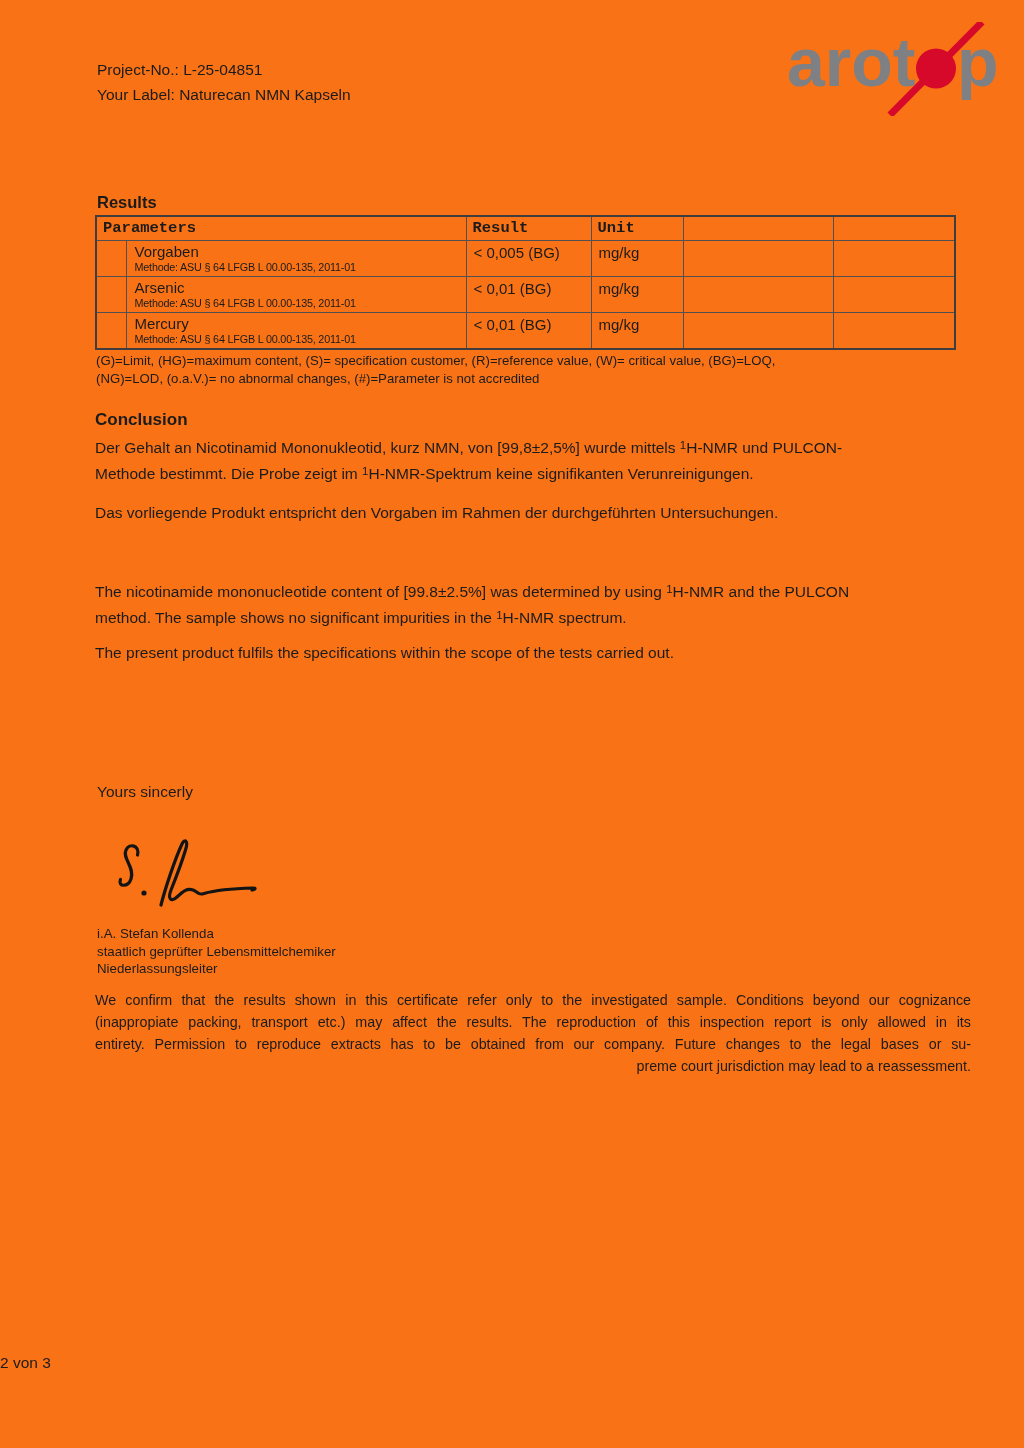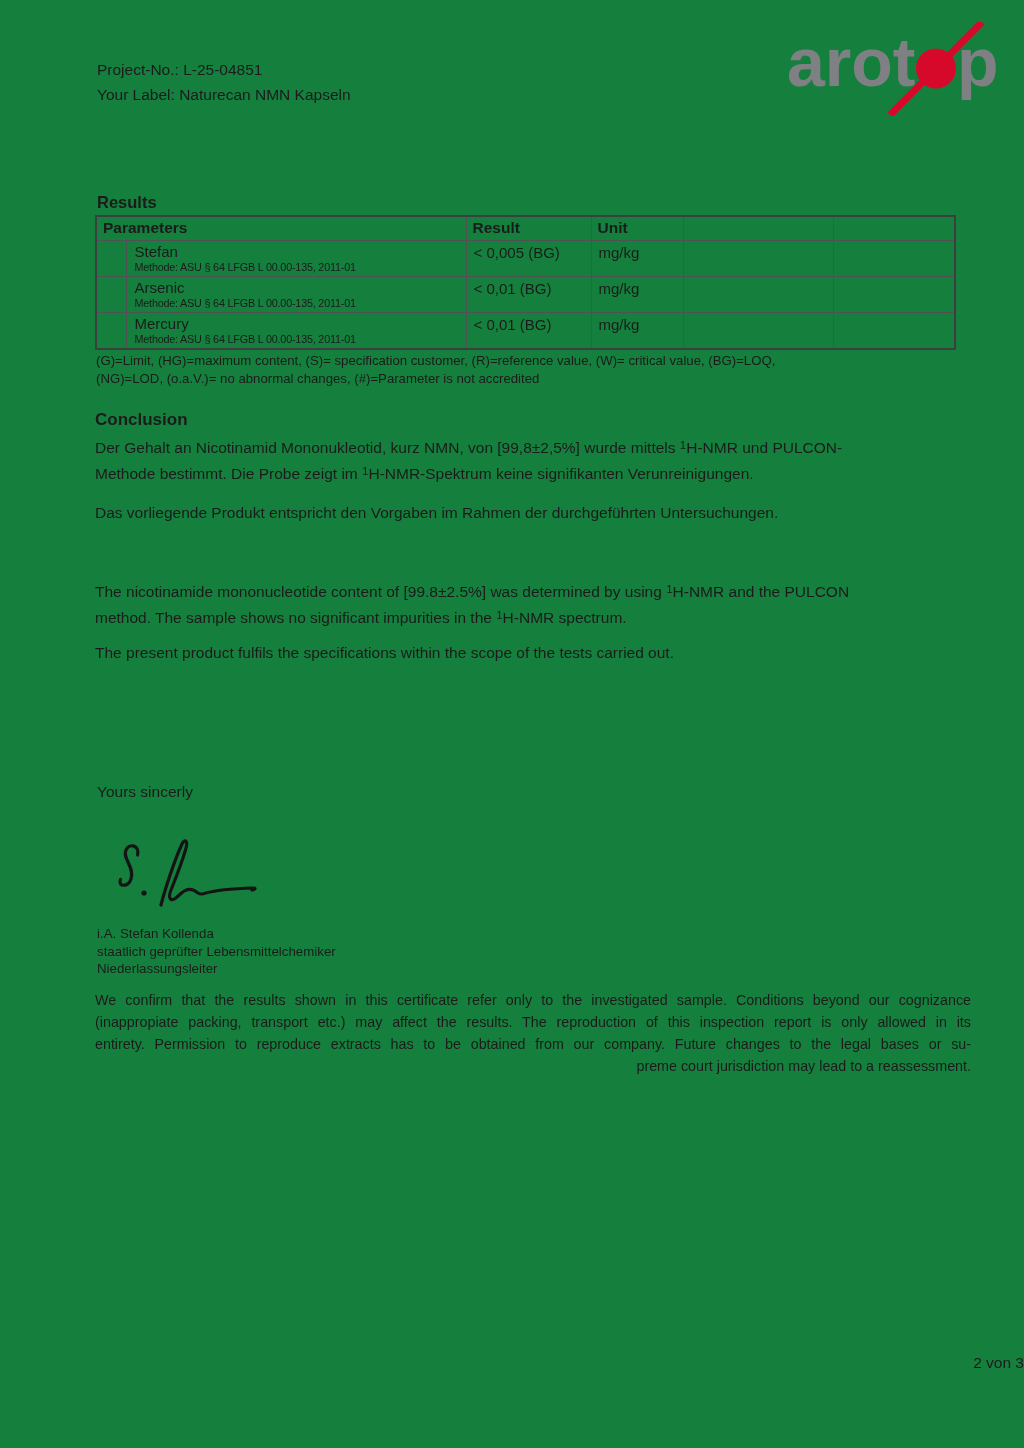--- a/index.html
+++ b/index.html
@@ -4,35 +4,35 @@
 <style>
   * { margin:0; padding:0; box-sizing:border-box; }
   html,body { background:#ffffff; }
   body {
     width:1024px; height:1448px;
     font-family:"Liberation Sans", sans-serif;
     color:#1b1b1b;
     position:relative;
     overflow:hidden;
   }
-  .page { position:relative; width:1024px; height:1448px; background:#15803d; }
+  .page { position:relative; width:1024px; height:1448px; background:#f97316; }
 
   
   .header-left { position:absolute; left:97px; top:58px; font-size:15.5px; line-height:24.5px; }
 
   .logo { position:absolute; left:786px; top:22px; width:215px; height:94px; }
 
   
   .results { position:absolute; left:95px; top:193px; width:862px; }
   .results-heading { font-size:16.5px; font-weight:bold; margin:0 0 3px 2px; }
   table.results-table { border-collapse:collapse; width:859px; border:2px solid #3e3e40; table-layout:fixed; }
   table.results-table th, table.results-table td { border:1px solid #515154; }
   table.results-table th {
     text-align:left; font-size:15.5px; font-weight:bold;
-    padding:2px 6px 3px 6px; height:23px; vertical-align:middle;
+    padding:2px 6px 3px 6px; height:23px; vertical-align:middle;font-family:Liberation Mono, monospace;
   }
   .cell-param { padding:2px 6px 3px 8px; height:31px; vertical-align:top; }
   .param-name { font-size:15px; line-height:18px; }
   .param-method { font-size:10.8px; line-height:12px; letter-spacing:-0.2px; }
   .cell-result, .cell-unit { font-size:15px; vertical-align:top; padding:3px 6px 0 7px; }
   .footnote { margin-top:2px; font-size:13.2px; line-height:17.8px; padding-left:1px; }
 
   
   .conclusion { position:absolute; left:95px; top:410px; width:874px; }
   .conclusion-heading { font-size:17px; font-weight:bold; margin-bottom:5px; }
@@ -46,21 +46,21 @@
   
   .closing { position:absolute; left:97px; top:783px; font-size:15.5px; }
   .signature-svg { position:absolute; left:113px; top:837px; }
   .signer { position:absolute; left:97px; top:925px; font-size:13.3px; line-height:17.6px; }
 
   
   .disclaimer { position:absolute; left:95px; top:990px; width:876px; font-size:14.3px; line-height:21.9px;text-align:right; }
   .disclaimer .jl { text-align-last:justify; text-justify:inter-word; }
 
   
-  .page-footer { position:absolute; left:0; top:1354px; width:100%; text-align:right; font-size:15.5px; }
+  .page-footer { position:absolute; left:0; top:1354px; width:100%; text-align:left; font-size:15.5px; }
 </style>
 </head>
 <body>
 
 <div class="page">
 
   <div class="header-left">
     <div>Project-No.: L-25-04851</div>
     <div>Your Label: Naturecan NMN Kapseln</div>
   </div>
@@ -91,21 +91,21 @@
           <th>Unit</th>
           <th></th>
           <th></th>
         </tr>
       </thead>
       <tbody>
 
           <tr>
             <td class="cell-indent"></td>
             <td class="cell-param">
-              <div class="param-name">Stefan</div>
+              <div class="param-name">Vorgaben</div>
               <div class="param-method">Methode: ASU § 64 LFGB L 00.00-135, 2011-01</div>
             </td>
             <td class="cell-result">&lt; 0,005 (BG)</td>
             <td class="cell-unit">mg/kg</td>
             <td class="cell-empty"></td>
             <td class="cell-empty"></td>
           </tr>
 
           <tr>
             <td class="cell-indent"></td>

